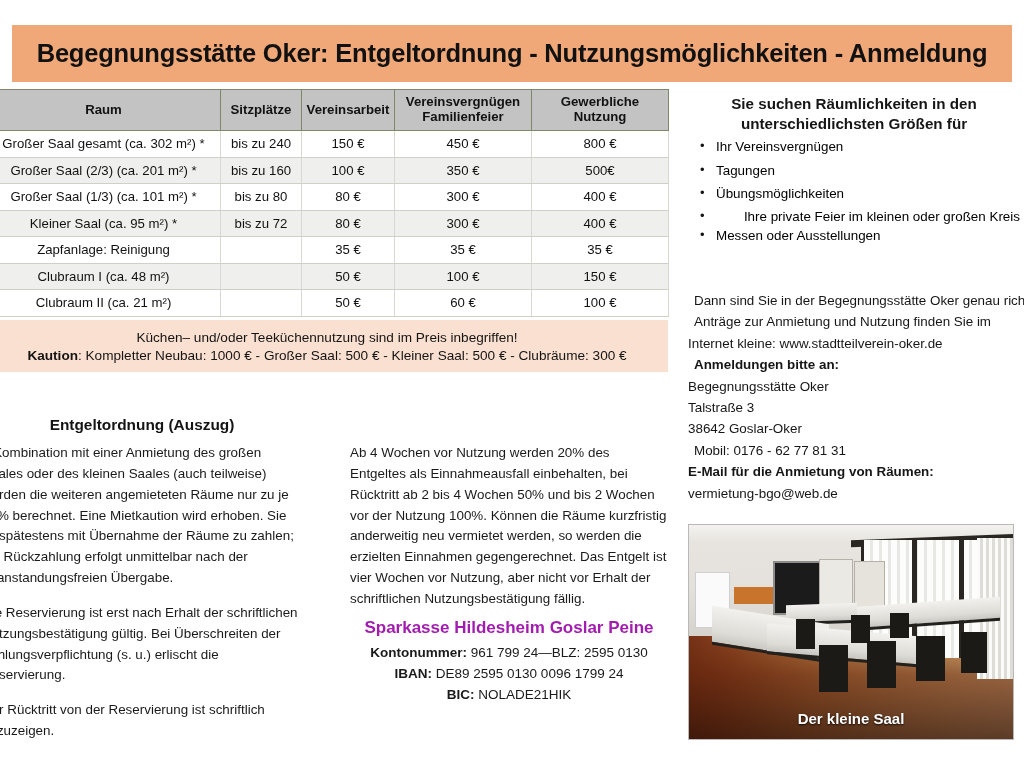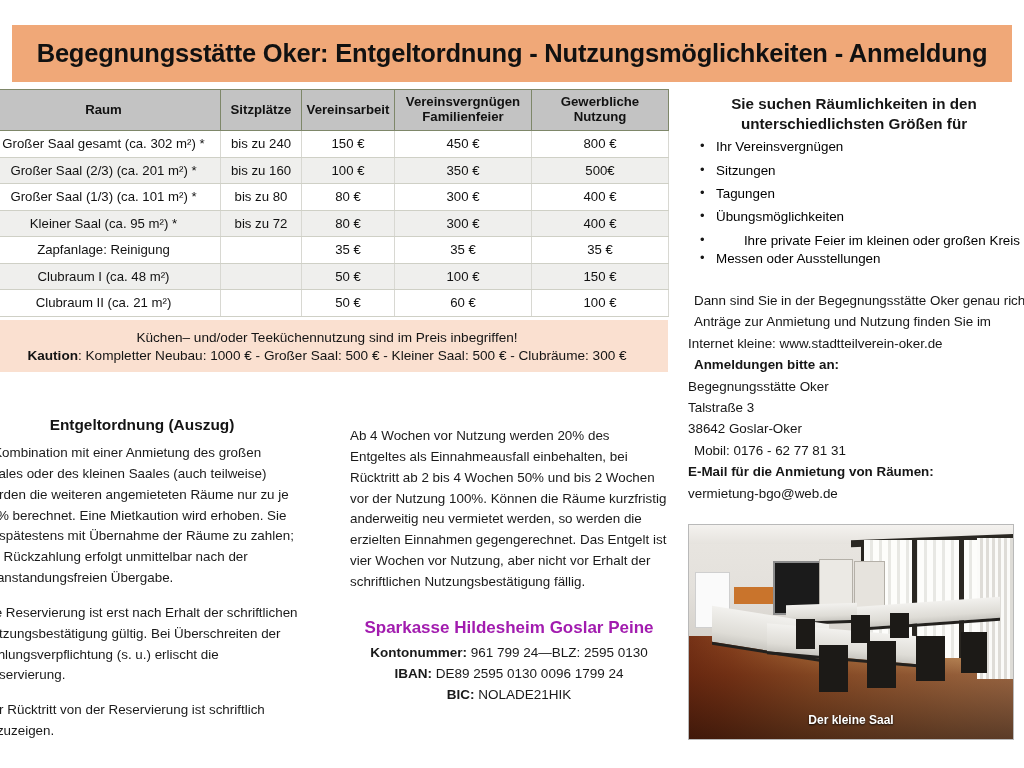--- a/index.html
+++ b/index.html
@@ -169,21 +169,21 @@
   
   .col-left {
     position: absolute;
     left: -18px;
     top: 416px;
     width: 320px;
   }
   .col-mid {
     position: absolute;
     left: 350px;
-    top: 426px;
+    top: 443px;
     width: 318px;
   }
   .col-heading {
     font-size: 15.4px;
     font-weight: bold;
     text-align: center;
     color: #141414;
     margin: 0 0 9px 0;
   }
   .body-para {
@@ -296,21 +296,21 @@
   .ph-t4 { left: 24%; top: 49%; width: 48%; height: 13%; transform: skewY(5deg); }
   .ph-chair {
     position: absolute;
     background: #1c1a17;
   }
   .photo-caption {
     position: absolute;
     left: 0; right: 0;
     bottom: 12px;
     text-align: center;
-    font-size: 12px;
+    font-size: 15px;
     font-weight: bold;
     color: #ffffff;
     text-shadow: 0 1px 2px rgba(0,0,0,0.85);
     font-family: "Liberation Sans", sans-serif;
   }
 </style>
 </head>
 <body>
 
 <div class="title-banner">
@@ -406,21 +406,20 @@
   <div class="note-line"><b>Kaution</b><span>: Kompletter Neubau: 1000 € - Großer Saal: 500 € - Kleiner Saal: 500 € - Clubräume: 300 €</span></div>
 </div>
 
 <div class="right-col">
   <div class="rc-heading">
     <span>Sie suchen Räumlichkeiten in den</span><br>
     <span>unterschiedlichsten Größen für</span>
   </div>
   <ul class="rc-list">
     <li><span>Ihr Vereinsvergnügen</span></li>
-    <li><span>Sitzungen</span></li>
     <li><span>Tagungen</span></li>
     <li><span>Übungsmöglichkeiten</span></li>
     <li class="tight indented"><span>Ihre private Feier im kleinen oder großen Kreis</span></li>
     <li class="tight"><span>Messen oder Ausstellungen</span></li>
   </ul>
 </div>
 
 <div class="contact-block">
   <p class="pad-left">Dann sind Sie in der Begegnungsstätte Oker genau richtig</p>
   <p class="pad-left">Anträge zur Anmietung und Nutzung finden Sie im</p>

